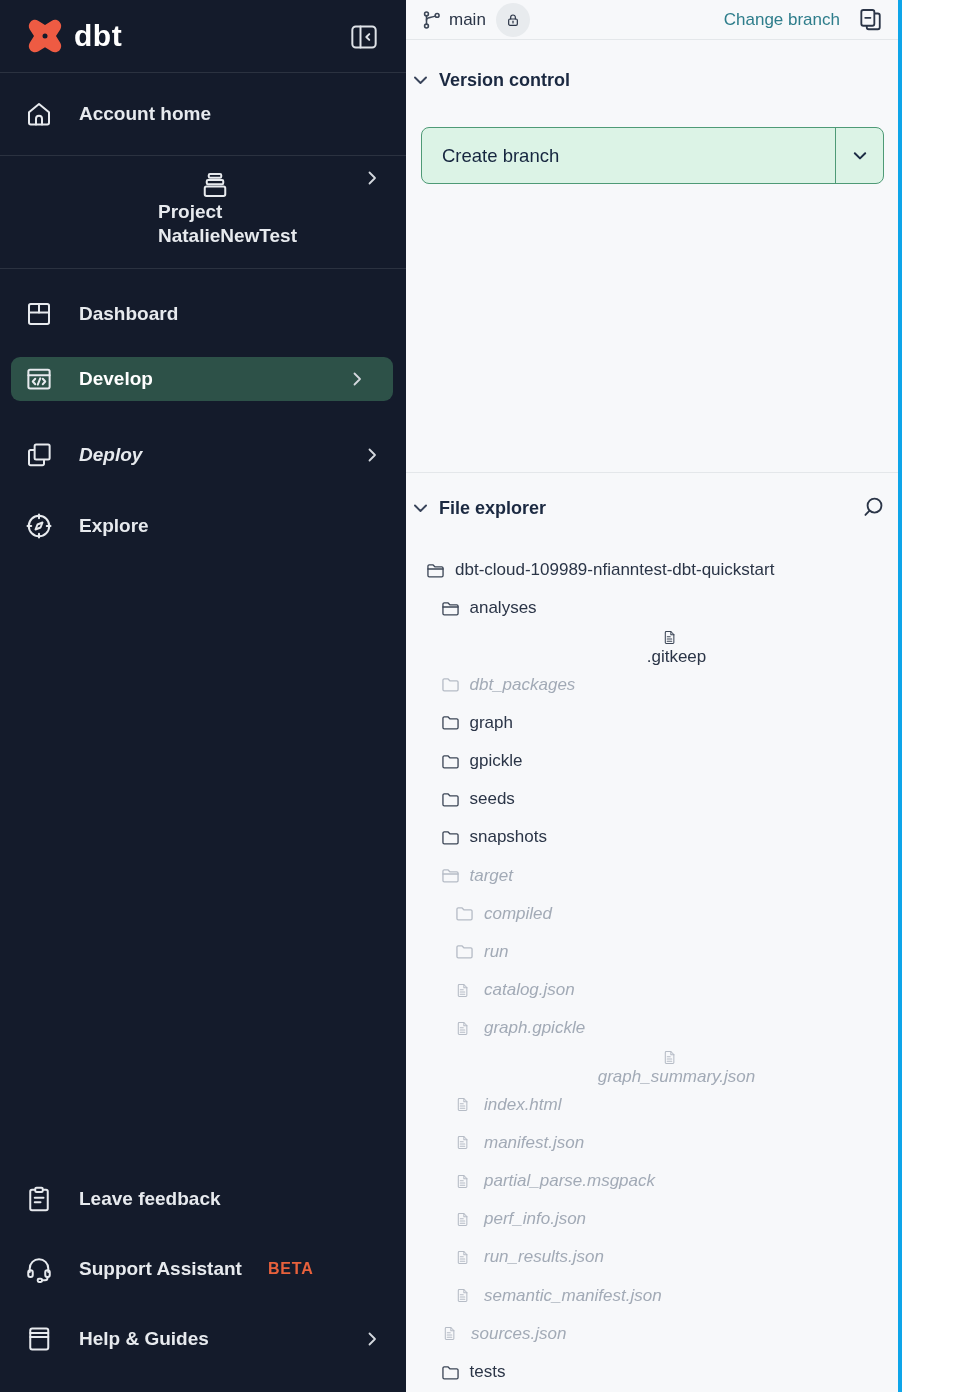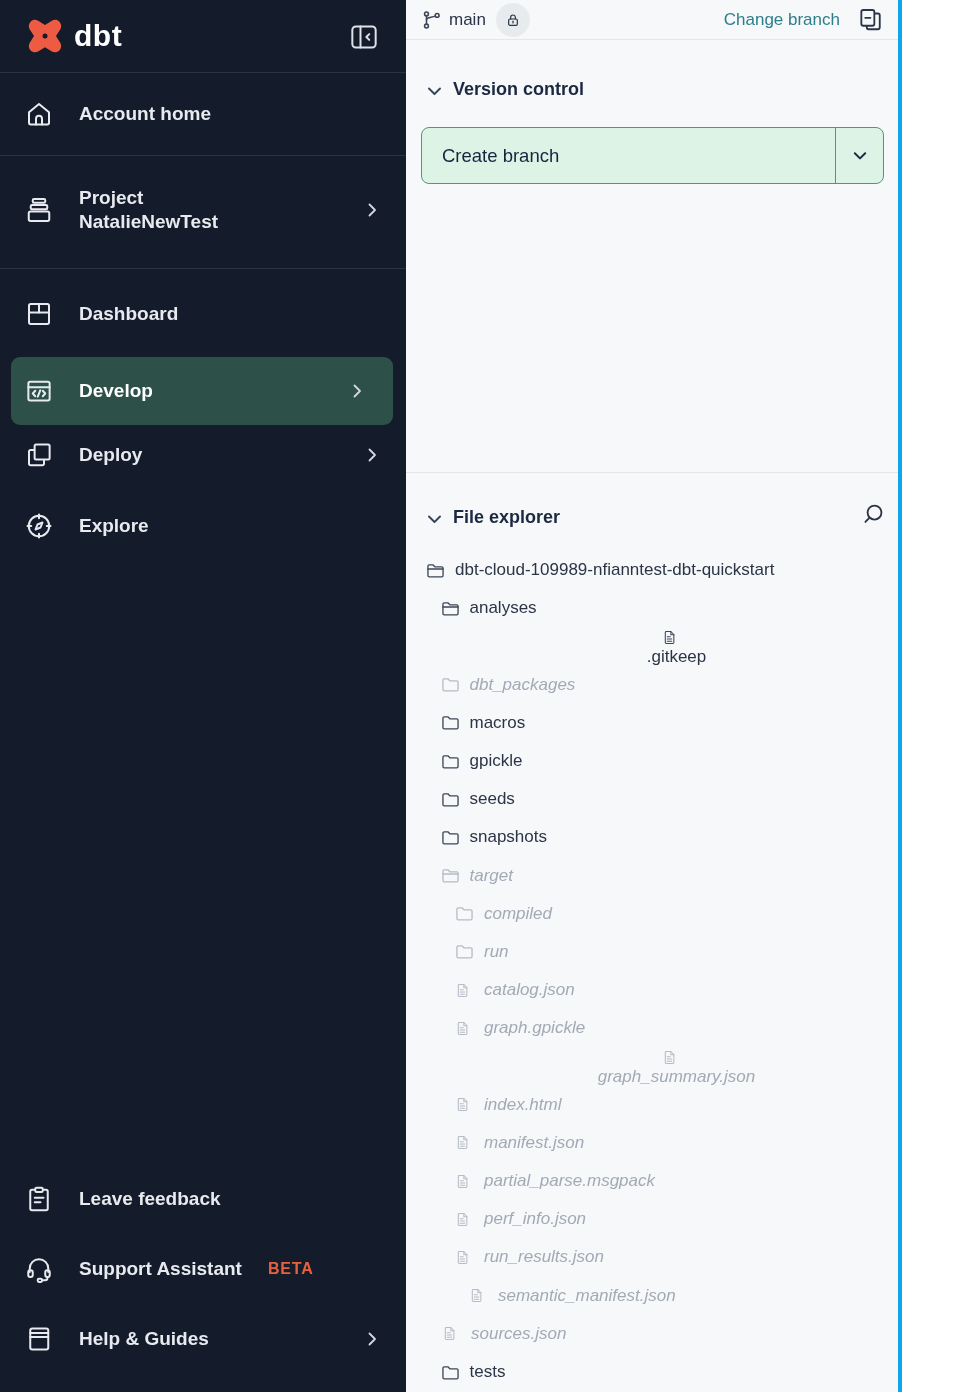--- a/index.html
+++ b/index.html
@@ -16,25 +16,25 @@
   .logo-text { font-size:30px; font-weight:700; color:#ffffff; letter-spacing:.5px; }
   .collapse-btn { margin-left:auto; background:none; border:none; color:#dfe3e8; cursor:pointer; width:28px; height:26px; }
 
   .nav-item { position:absolute; left:0; right:0; display:flex; align-items:center;
               padding-left:24px; cursor:pointer; }
   .nav-item .ni-icon { width:30px; height:30px; flex:0 0 30px; color:#e7eaee; }
   .nav-item .ni-label { margin-left:25px; font-size:19px; font-weight:600; color:#e7eaee; line-height:1.25; }
   .nav-chevron { position:absolute; right:26px; width:16px; height:16px; color:#d4d8de; }
 
   .item-account  { top:72px;  height:83px; }
-  .item-project  { top:153px; height:113px; }
+  .item-project  { top:170px; height:113px;flex-direction:column; }
   .item-dashboard{ top:280px; height:68px; }
-  .item-develop  { top:357px; height:68px; left:11px; right:13px; background:#2d5148; border-radius:9px; padding-left:13px; }
+  .item-develop  { top:357px; height:44px; left:11px; right:13px; background:#2d5148; border-radius:9px; padding-left:13px; }
   .item-develop .ni-label { color:#ffffff; }
-  .item-deploy   { top:427px; height:56px; }
+  .item-deploy   { top:427px; height:56px;font-style:italic; }
   .item-explore  { top:498px; height:56px; }
   .item-feedback { top:1171px; height:56px; }
   .item-support  { top:1241px; height:56px; }
   .item-help     { top:1311px; height:56px; }
 
   .beta-badge { margin-left:26px; font-size:16px; font-weight:700; letter-spacing:.8px; color:#e8613c; }
 
   
   .panel { position:absolute; left:406px; top:0; width:496px; height:1392px;
            background:#f7f8fa; border-right:4px solid #0ea5e9; color:#2b3547; }
@@ -43,21 +43,21 @@
                 display:flex; align-items:center; padding:0 15px 0 15px;
                 border-bottom:1px solid #e4e7ea; }
   .branch-icon { width:22px; height:22px; color:#3c4656; }
   .branch-name { margin-left:6px; font-size:17px; color:#2b3547; }
   .lock-pill { margin-left:10px; width:34px; height:34px; border-radius:50%;
                background:#e8ebee; display:flex; align-items:center; justify-content:center; }
   .lock-pill svg { width:16px; height:16px; color:#2b3547; }
   .change-branch { margin-left:auto; font-size:17px; color:#2e7d8b; text-decoration:none; cursor:pointer; }
   .copy-btn { margin-left:17px; background:none; border:none; width:26px; height:26px; color:#2b3547; cursor:pointer; }
 
-  .section-header { position:absolute; left:0; right:0; display:flex; align-items:flex-end; padding-left:20px; }
+  .section-header { position:absolute; left:0; right:0; display:flex; align-items:center; padding-left:6px; }
   .sec-chevron { width:17px; height:17px; color:#39445a; flex:0 0 17px; }
   .sec-title { margin-left:10px; font-size:18px; font-weight:700; color:#1b2941; }
   .vc-header { top:60px; height:40px; }
   .fe-header { top:488px; height:40px; }
   .search-btn { margin-left:auto; margin-right:12px; background:none; border:none; width:26px; height:26px; color:#2b3547; cursor:pointer; }
 
   .create-branch { position:absolute; top:127px; left:15px; right:14px; height:57px;
                    display:flex; align-items:stretch; background:#dcf3e6;
                    border:1px solid #4e9a76; border-radius:8px; overflow:hidden; cursor:pointer; }
   .cb-main { flex:1; display:flex; align-items:center; padding-left:20px;
@@ -290,21 +290,21 @@
             </svg>
 </span>
           <span>dbt_packages</span>
         </div>
         <div class="tree-row" style="padding-left: 34.5px;">
           <span class="t-icon">
   <svg class="stroked" viewBox="0 0 20 18" style="width:19px;height:17px;stroke-width:1.4">
               <path d="M2 4.4A1.4 1.4 0 0 1 3.4 3h3.8l2.1 2.1h7.3A1.4 1.4 0 0 1 18 6.5v7.9a1.4 1.4 0 0 1-1.4 1.4H3.4A1.4 1.4 0 0 1 2 14.4z"></path>
             </svg>
 </span>
-          <span>macros</span>
+          <span>graph</span>
         </div>
         <div class="tree-row" style="padding-left: 34.5px;">
           <span class="t-icon">
   <svg class="stroked" viewBox="0 0 20 18" style="width:19px;height:17px;stroke-width:1.4">
               <path d="M2 4.4A1.4 1.4 0 0 1 3.4 3h3.8l2.1 2.1h7.3A1.4 1.4 0 0 1 18 6.5v7.9a1.4 1.4 0 0 1-1.4 1.4H3.4A1.4 1.4 0 0 1 2 14.4z"></path>
             </svg>
 </span>
           <span>gpickle</span>
         </div>
         <div class="tree-row" style="padding-left: 34.5px;">
@@ -421,21 +421,21 @@
         <div class="tree-row muted" style="padding-left: 49px;">
           <span class="t-icon">
   <svg class="stroked" viewBox="0 0 20 20" style="width:15px;height:19px;stroke-width:1.4">
               <path d="M4.4 3.2A1.2 1.2 0 0 1 5.6 2h6.2l4 4v10.8a1.2 1.2 0 0 1-1.2 1.2H5.6a1.2 1.2 0 0 1-1.2-1.2z"></path>
               <path d="M11.8 2v4.2H16"></path>
               <path d="M7 9h4M7 12h6M7 15h6"></path>
             </svg>
 </span>
           <span>run_results.json</span>
         </div>
-        <div class="tree-row muted" style="padding-left: 63px;">
+        <div class="tree-row muted" style="padding-left: 49px;">
           <span class="t-icon">
   <svg class="stroked" viewBox="0 0 20 20" style="width:15px;height:19px;stroke-width:1.4">
               <path d="M4.4 3.2A1.2 1.2 0 0 1 5.6 2h6.2l4 4v10.8a1.2 1.2 0 0 1-1.2 1.2H5.6a1.2 1.2 0 0 1-1.2-1.2z"></path>
               <path d="M11.8 2v4.2H16"></path>
               <path d="M7 9h4M7 12h6M7 15h6"></path>
             </svg>
 </span>
           <span>semantic_manifest.json</span>
         </div>
         <div class="tree-row muted" style="padding-left: 36px;">

